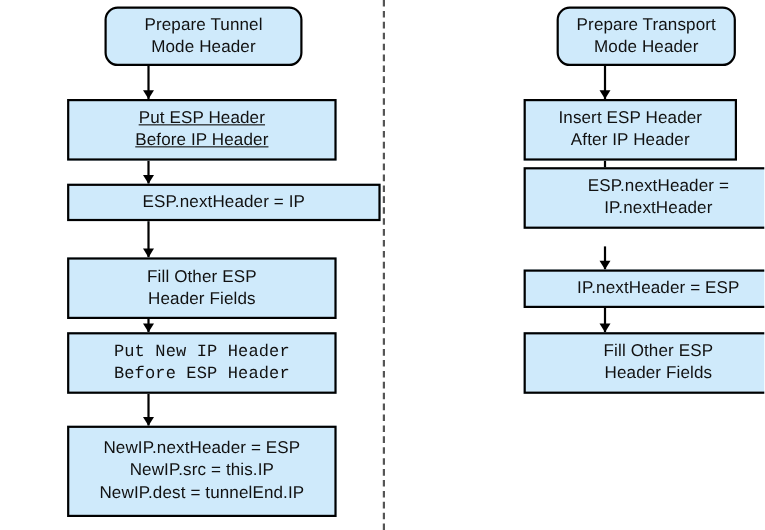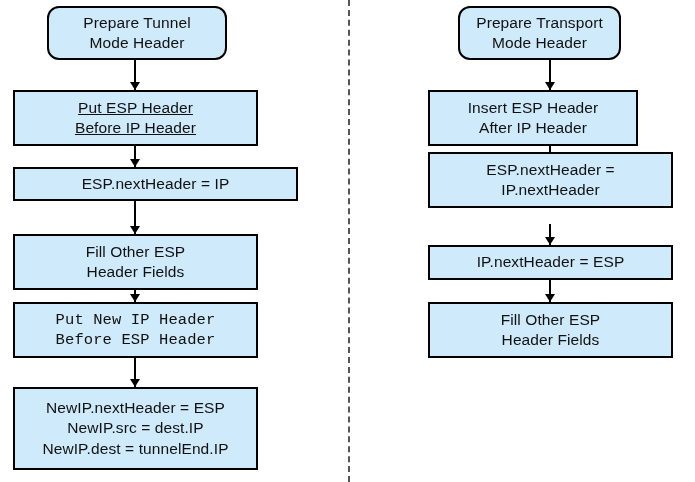--- a/index.html
+++ b/index.html
@@ -37,20 +37,21 @@
     display: flex;
     align-items: center;
     justify-content: center;
     text-align: center;
     color: #111111;
     font-size: 15.5px;
     line-height: 1.30;
     letter-spacing: 0.1px;
     white-space: pre-line;
     padding: 0 4px;
+    margin-left: 48px;
   }
   .node.terminator {
     border-radius: 12px;
   }
 
   
   .connector {
     position: absolute;
     width: 0;
   }
@@ -101,21 +102,21 @@
       <div class="node terminator" style="left: 47px; top: 6px; width: 180px; height: 54px; background: rgb(207, 234, 251); border-color: rgb(0, 0, 0);">Prepare Tunnel
 Mode Header</div>
       <div class="node" style="left: 13px; top: 90px; width: 245px; height: 56px; background: rgb(207, 234, 251); border-color: rgb(0, 0, 0); text-decoration: underline;">Put ESP Header
 Before IP Header</div>
       <div class="node" style="left: 13px; top: 167px; width: 285px; height: 34px; background: rgb(207, 234, 251); border-color: rgb(0, 0, 0);">ESP.nextHeader = IP</div>
       <div class="node" style="left: 13px; top: 234px; width: 245px; height: 56px; background: rgb(207, 234, 251); border-color: rgb(0, 0, 0);">Fill Other ESP
 Header Fields</div>
       <div class="node" style="left: 13px; top: 302px; width: 245px; height: 56px; background: rgb(207, 234, 251); border-color: rgb(0, 0, 0); font-family: Liberation Mono, monospace;">Put New IP Header
 Before ESP Header</div>
       <div class="node" style="left: 13px; top: 387px; width: 245px; height: 83px; background: rgb(207, 234, 251); border-color: rgb(0, 0, 0);">NewIP.nextHeader = ESP
-NewIP.src = dest.IP
+NewIP.src = this.IP
 NewIP.dest = tunnelEnd.IP</div>
     </div>
     <div>
       <div class="connector" style="left: 550px; top: 60px; height: 30px;">
         <div class="shaft" style="height: 30px; background: rgb(0, 0, 0);"></div>
         <div class="head" style="border-top-color: rgb(0, 0, 0);"></div>
       </div>
       <div class="connector" style="left: 550px; top: 146px; height: 22px;">
         <div class="shaft" style="height: 22px; background: rgb(0, 0, 0);"></div>
         <div class="head" style="border-top-color: rgb(0, 0, 0);"></div>
@@ -123,21 +124,21 @@
       <div class="connector" style="left: 550px; top: 224px; height: 21px;">
         <div class="shaft" style="height: 21px; background: rgb(0, 0, 0);"></div>
         <div class="head" style="border-top-color: rgb(0, 0, 0);"></div>
       </div>
       <div class="connector" style="left: 550px; top: 280px; height: 22px;">
         <div class="shaft" style="height: 22px; background: rgb(0, 0, 0);"></div>
         <div class="head" style="border-top-color: rgb(0, 0, 0);"></div>
       </div>
       <div class="node terminator" style="left: 458px; top: 6px; width: 163px; height: 54px; background: rgb(207, 234, 251); border-color: rgb(0, 0, 0);">Prepare Transport
 Mode Header</div>
-      <div class="node" style="left: 428px; top: 90px; width: 210px; height: 56px; background: rgb(207, 234, 251); border-color: rgb(0, 0, 0);">Insert ESP Header
+      <div class="node" style="left: 428px; top: 90px; width: 194px; height: 56px; background: rgb(207, 234, 251); border-color: rgb(0, 0, 0);">Insert ESP Header
 After IP Header</div>
       <div class="node" style="left: 428px; top: 152px; width: 245px; height: 56px; background: rgb(207, 234, 251); border-color: rgb(0, 0, 0);">ESP.nextHeader =
 IP.nextHeader</div>
       <div class="node" style="left: 428px; top: 245px; width: 245px; height: 35px; background: rgb(207, 234, 251); border-color: rgb(0, 0, 0);">IP.nextHeader = ESP</div>
       <div class="node" style="left: 428px; top: 302px; width: 245px; height: 56px; background: rgb(207, 234, 251); border-color: rgb(0, 0, 0);">Fill Other ESP
 Header Fields</div>
     </div>
   </div>
 
 </body></html>

